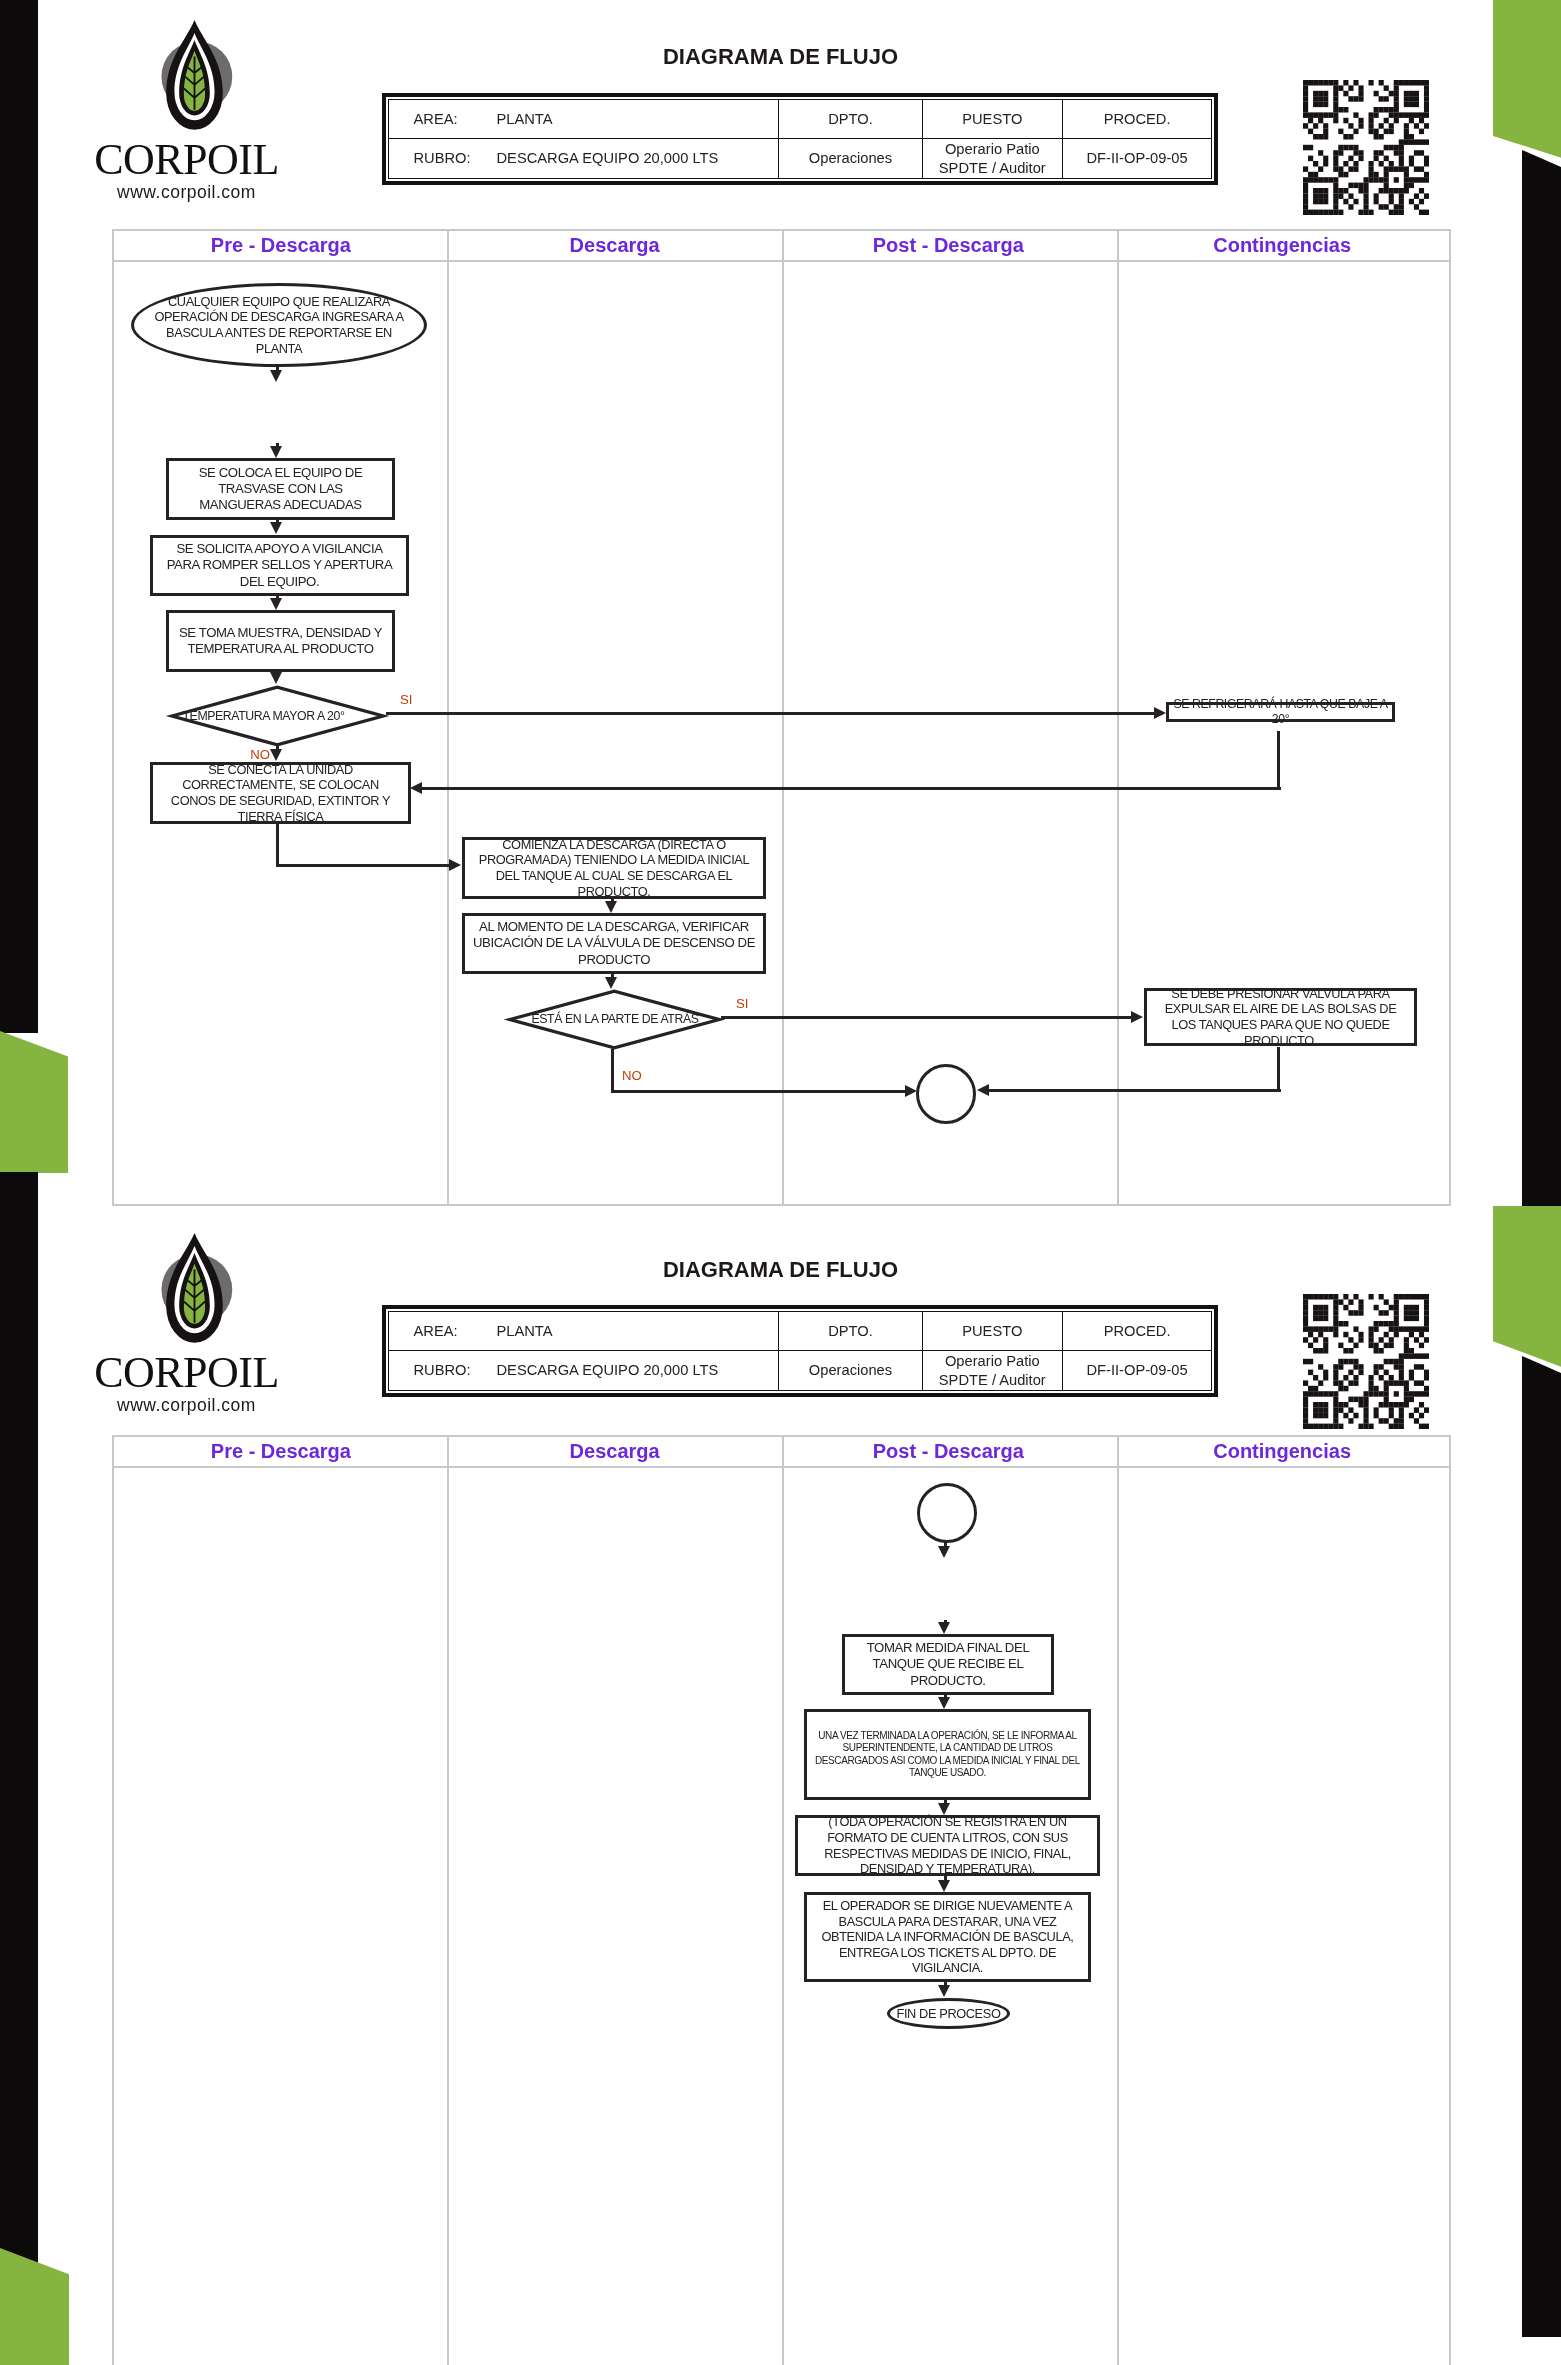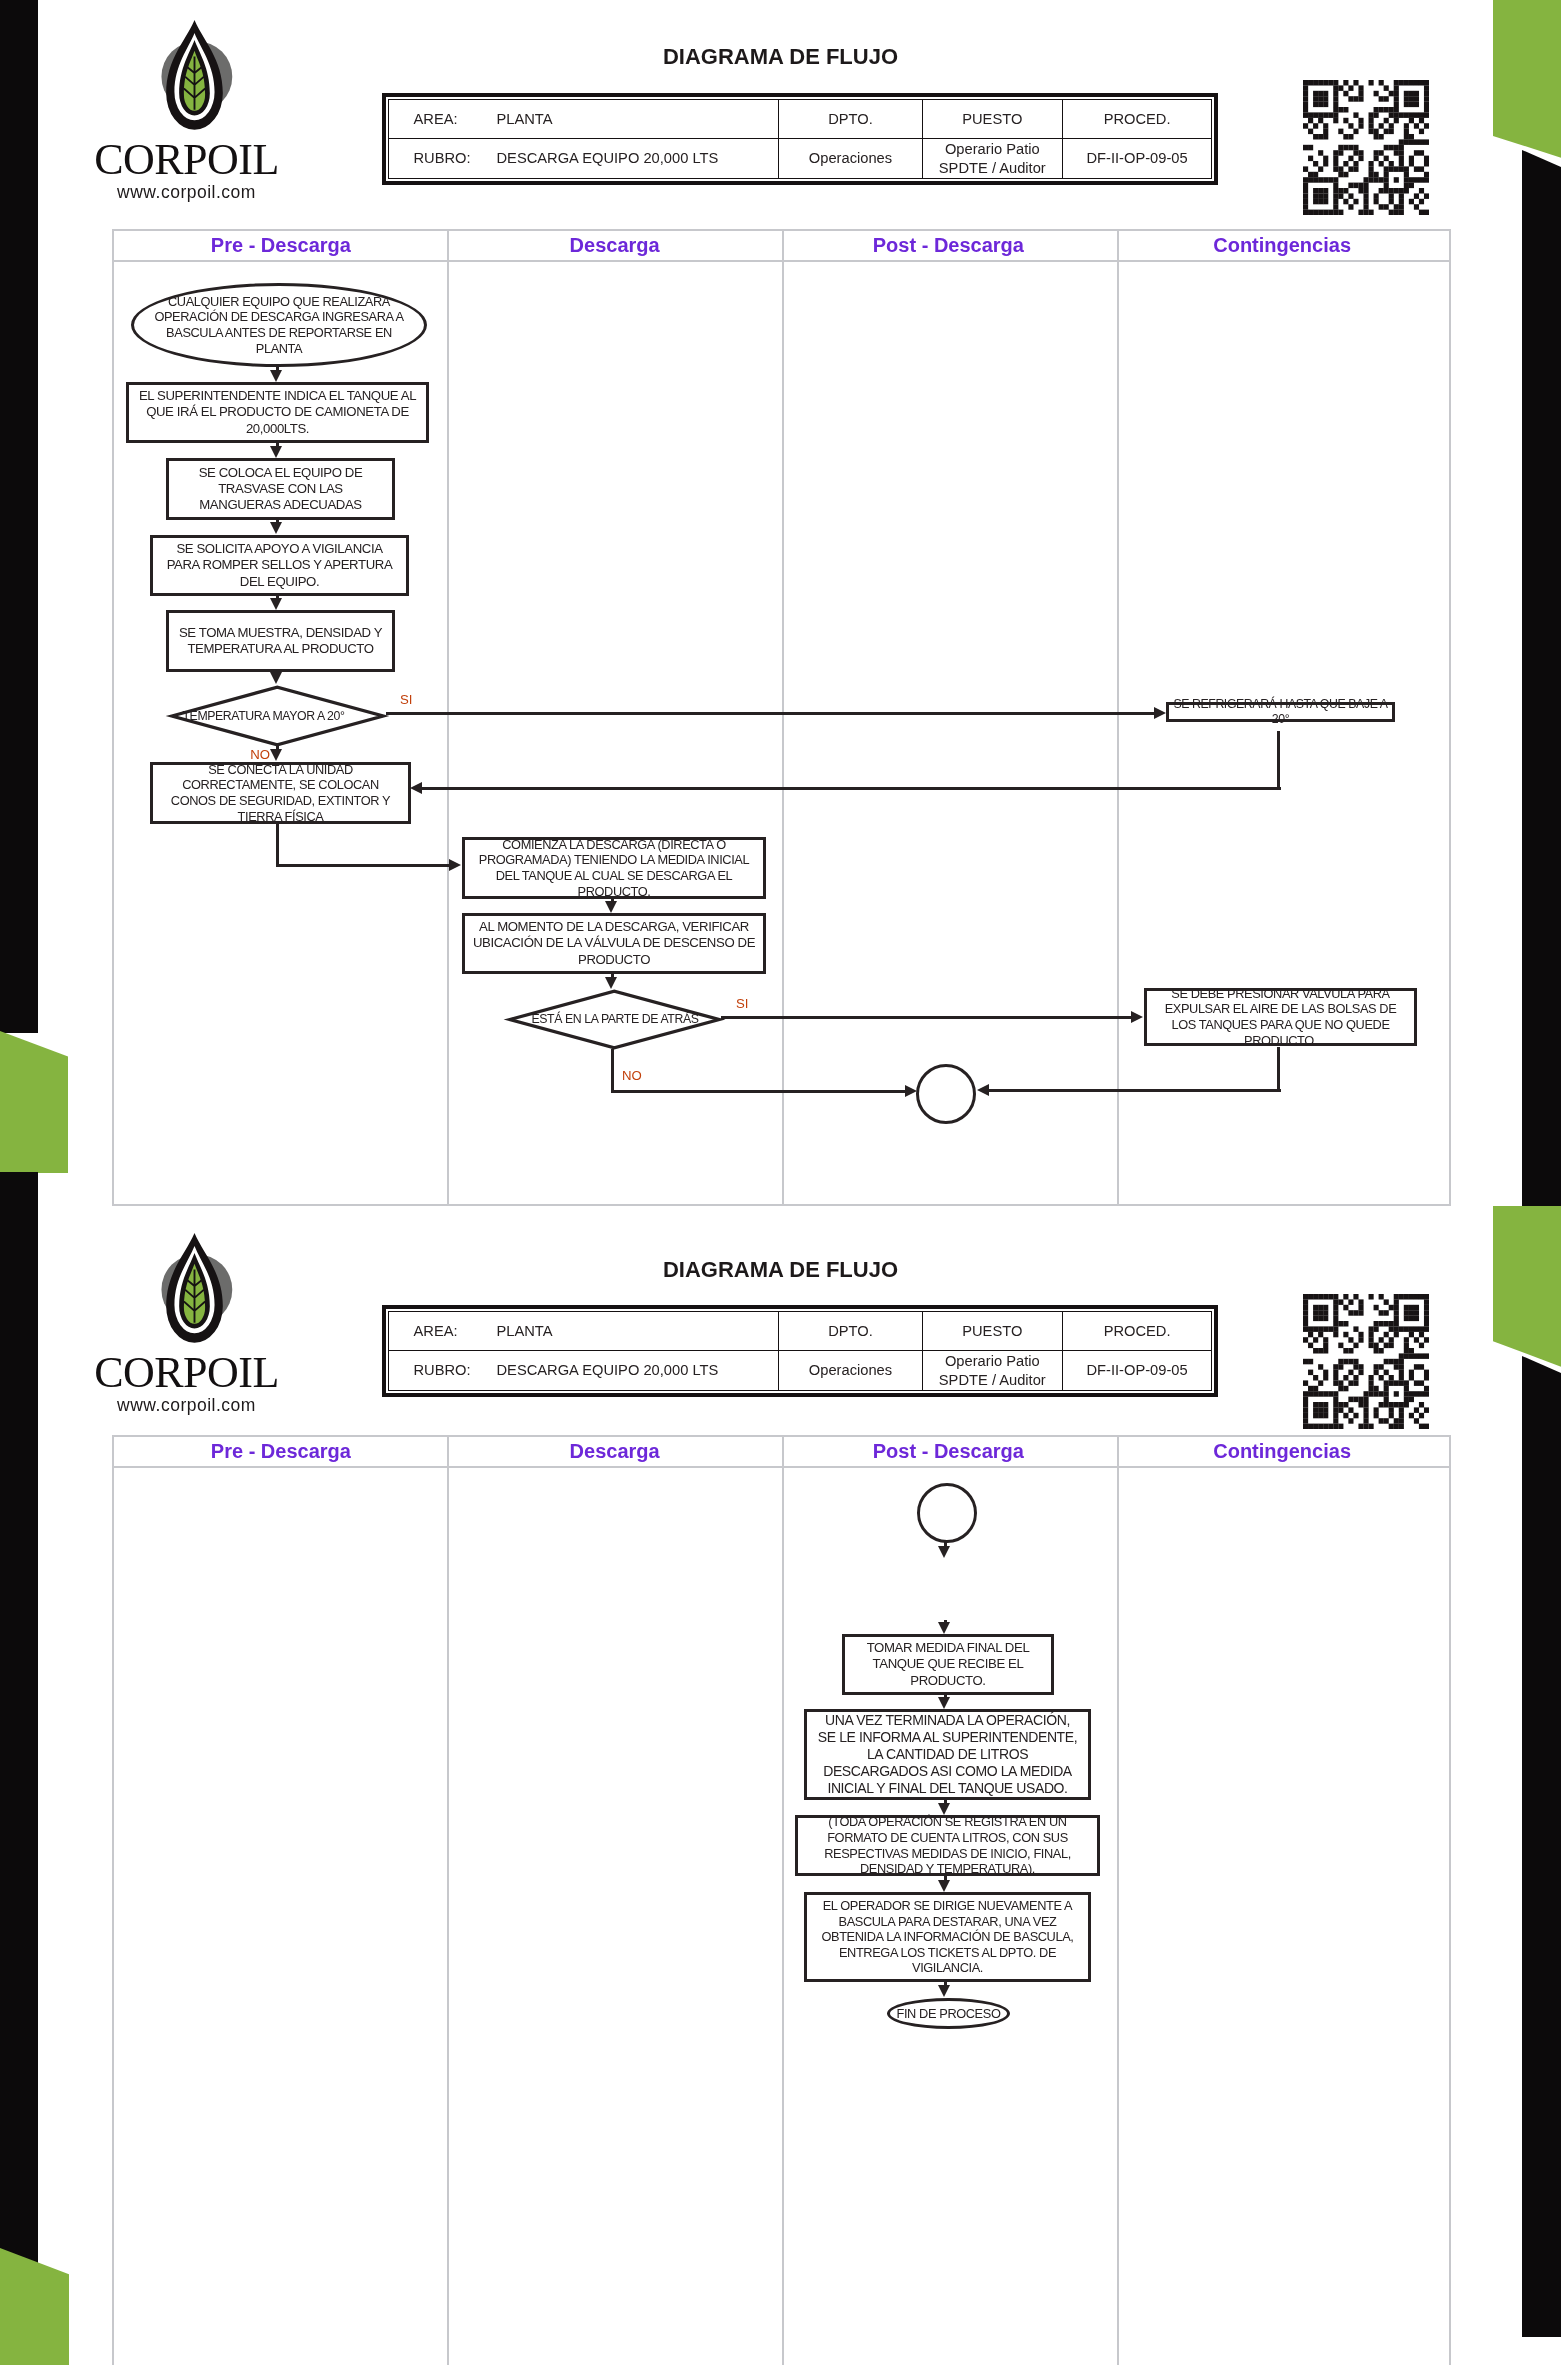--- a/index.html
+++ b/index.html
@@ -447,21 +447,20 @@
     <div class="vl" style="left:611px;top:1049px;width:3.3px;height:44px;"></div>
     <div class="hl" style="left:611px;top:1090px;width:294px;height:3.3px;"></div>
     <div class="ar-r" style="left:905px;top:1085px;"></div>
     <div class="branch" style="left:622px;top:1068px;">NO</div>
 
     <div class="vl" style="left:1277px;top:1047px;width:3.3px;height:45px;"></div>
     <div class="hl" style="left:989px;top:1089px;width:292px;height:3.3px;"></div>
     <div class="ar-l" style="left:977px;top:1084px;"></div>
 
     <div class="node ellip" style="left:131px;top:283px;width:296px;height:84px;padding:4.7px 19px;font-size:12.8px;">CUALQUIER EQUIPO QUE REALIZARA OPERACIÓN DE DESCARGA INGRESARA A BASCULA ANTES DE REPORTARSE EN PLANTA</div>
-    <div class="node" style="left:126px;top:382px;width:303px;height:61px;">EL SUPERINTENDENTE INDICA EL TANQUE AL QUE IRÁ EL PRODUCTO DE CAMIONETA DE 20,000LTS.</div>
     <div class="node" style="left:166px;top:458px;width:229px;height:62px;">SE COLOCA EL EQUIPO DE TRASVASE CON LAS MANGUERAS ADECUADAS</div>
     <div class="node" style="left:150px;top:535px;width:259px;height:61px;">SE SOLICITA APOYO A VIGILANCIA PARA ROMPER SELLOS Y APERTURA DEL EQUIPO.</div>
     <div class="node" style="left:166px;top:610px;width:229px;height:62px;">SE TOMA MUESTRA, DENSIDAD Y TEMPERATURA AL PRODUCTO</div>
 
     <svg class="dsvg" style="left:170px;top:685px;width:215px;height:62px;" viewBox="0 0 455 130">
       <polygon points="4,65 227,4 451,65 227,126" fill="#ffffff" stroke="#262122" stroke-width="7"></polygon>
     </svg>
     <div class="dtext" style="left:175px;top:685px;width:177px;height:62px;">TEMPERATURA MAYOR A 20°</div>
 
     <div class="node" style="left:150px;top:762px;width:261px;height:62px;font-size:12.8px;">SE CONECTA LA UNIDAD CORRECTAMENTE, SE COLOCAN CONOS DE SEGURIDAD, EXTINTOR Y TIERRA FÍSICA</div>
@@ -844,20 +843,20 @@
       <div class="ar-d" style="left:938px;top:491px;"></div>
     <div class="vl" style="left:944px;top:594px;width:3.3px;height:5.2px;"></div>
       <div class="ar-d" style="left:938px;top:597px;"></div>
     <div class="vl" style="left:944px;top:670px;width:3.3px;height:5.7px;"></div>
       <div class="ar-d" style="left:938px;top:674px;"></div>
     <div class="vl" style="left:944px;top:776px;width:3.3px;height:4.7px;"></div>
       <div class="ar-d" style="left:938px;top:779px;"></div>
 
     <div class="circ" style="left:917px;top:277px;width:60px;height:60px;"></div>
     <div class="node" style="left:842px;top:428px;width:212px;height:61px;">TOMAR MEDIDA FINAL DEL TANQUE QUE RECIBE EL PRODUCTO.</div>
-    <div class="node" style="left:804px;top:503px;width:287px;height:91px;font-size:14px;">UNA VEZ TERMINADA LA OPERACIÓN, SE LE INFORMA AL SUPERINTENDENTE, LA CANTIDAD DE LITROS DESCARGADOS ASI COMO LA MEDIDA INICIAL Y FINAL DEL TANQUE USADO.</div>
+    <div class="node" style="left:804px;top:503px;width:287px;height:91px;font-size:10px;">UNA VEZ TERMINADA LA OPERACIÓN, SE LE INFORMA AL SUPERINTENDENTE, LA CANTIDAD DE LITROS DESCARGADOS ASI COMO LA MEDIDA INICIAL Y FINAL DEL TANQUE USADO.</div>
     <div class="node" style="left:795px;top:609px;width:305px;height:61px;font-size:12.8px;">(TODA OPERACIÓN SE REGISTRA EN UN FORMATO DE CUENTA LITROS, CON SUS RESPECTIVAS MEDIDAS DE INICIO, FINAL, DENSIDAD Y TEMPERATURA).</div>
     <div class="node" style="left:804px;top:686px;width:287px;height:90px;font-size:12.8px;">EL OPERADOR SE DIRIGE NUEVAMENTE A BASCULA PARA DESTARAR, UNA VEZ OBTENIDA LA INFORMACIÓN DE BASCULA, ENTREGA LOS TICKETS AL DPTO. DE VIGILANCIA.</div>
     <div class="node ellip" style="left:887px;top:792px;width:123px;height:31px;padding:0.9px 3.8px;font-size:12.8px;">FIN DE PROCESO</div>
   </div>
 
 </div>
 
 
 </body></html>

